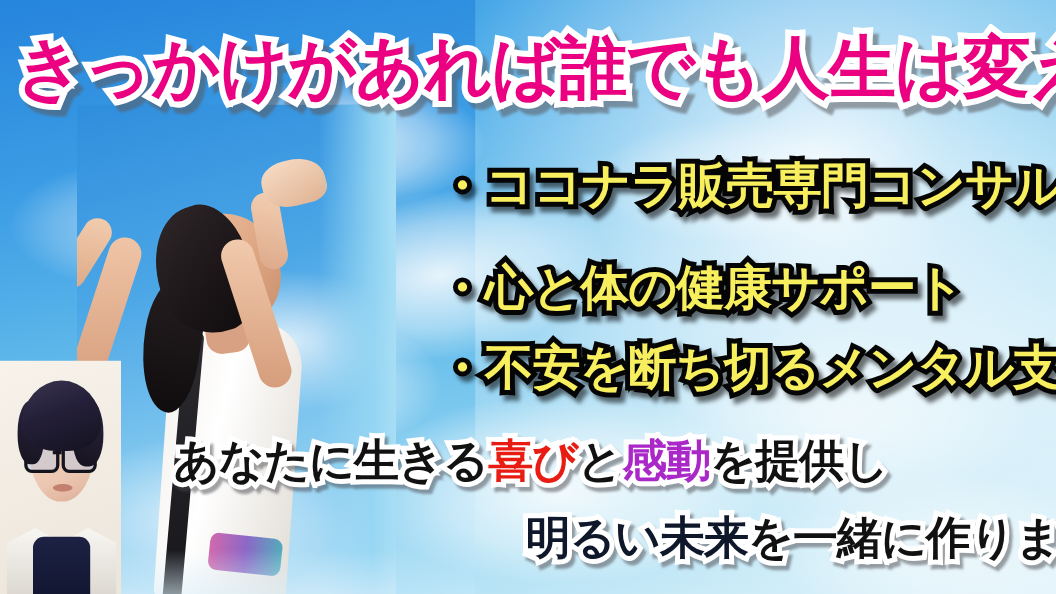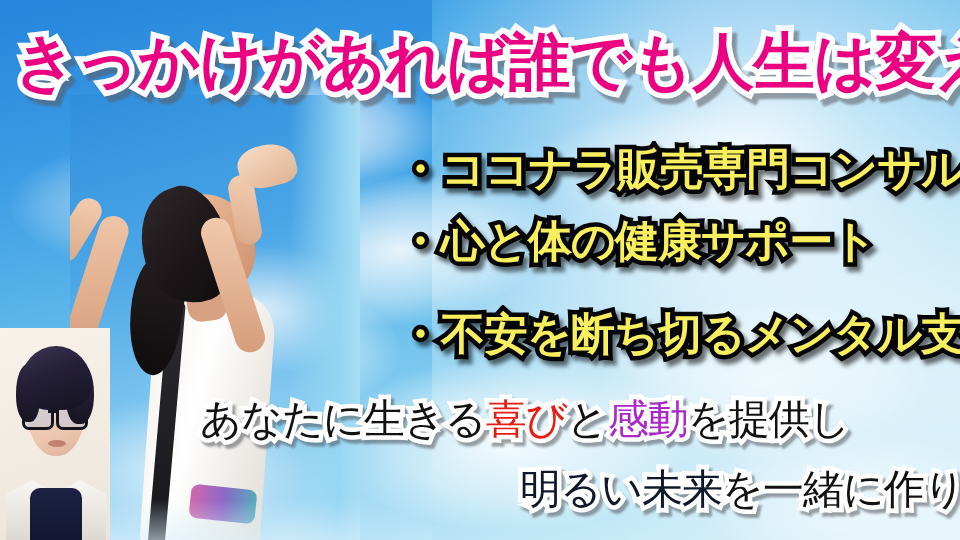--- a/index.html
+++ b/index.html
@@ -238,32 +238,31 @@
   
   .bullet {
     font-size: 44px;
     font-weight: 900;
     color: #f8ef5e;
     -webkit-text-stroke: 9px #050505;
     paint-order: stroke fill;
     filter: drop-shadow(4px 5px 2px rgba(0,0,0,0.55));
   }
   .b1 { left: 398px; top: 140px; }
-  .b2 { left: 398px; top: 212px; }
+  .b2 { left: 398px; top: 232px; }
   .b3 { left: 398px; top: 305px; }
 
   
   .blk {
     font-size: 41px;
-    font-weight: 400;
+    font-weight: 700;
     -webkit-text-stroke: 9px #ffffff;
     paint-order: stroke fill;
     color: #111111;
     filter: drop-shadow(3px 4px 1px rgba(70,70,75,0.5));
-    margin-left: 42px;
   }
   .l4 { left: 158px; top: 392px; }
   .l5 { left: 478px; top: 462px; }
   .hl-red    { color: #e81c13; }
   .hl-purple { color: #aa28c8; }
   .hl-orange { color: #0f172a; }
 </style>
 </head>
 <body>
 

